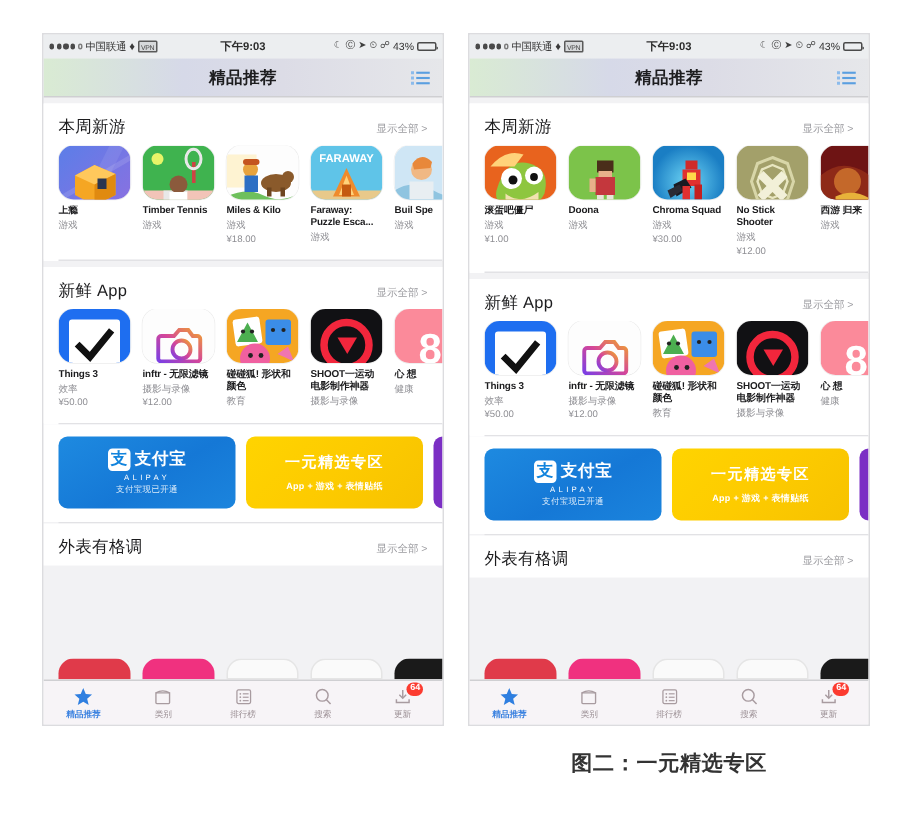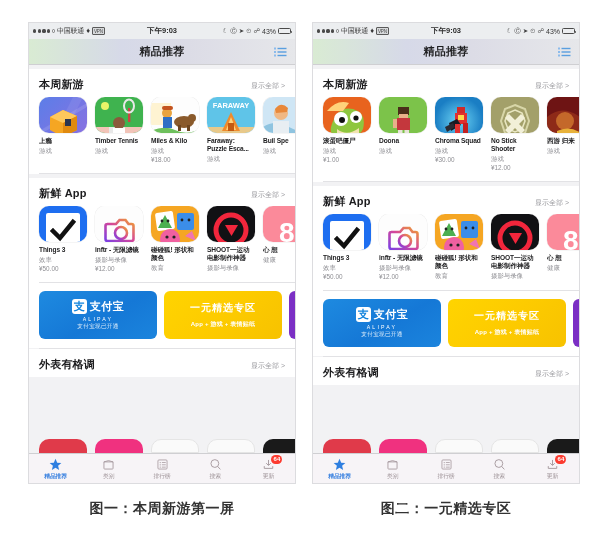--- a/index.html
+++ b/index.html
@@ -74,21 +74,21 @@
   .wishlist-ic { display: block; }
 
   
   .content { position: relative; height: 420px; background: #f2f2f4; }
   .card { background: #fff; margin: 4px 0 0 0; }
 
   .sec-head {
     display: flex; align-items: baseline; justify-content: space-between;
     padding: 8px 10px 5px 10px; background: #fff;
   }
-  .sec-title { font-size: 11px; font-weight: bold; color: #1c1c1e; letter-spacing: 0.2px; }
+  .sec-title { font-size: 11px; font-weight: normal; color: #1c1c1e; letter-spacing: 0.2px; }
   .sec-more { font-size: 7px; color: #9a9a9f; white-space: nowrap; }
 
   .approw {
     display: flex; gap: 8px; padding: 0 10px 9px 10px;
     background: #fff; overflow: hidden;
   }
   .appcell { width: 48px; flex: 0 0 48px; }
   .appicon {
     width: 48px; height: 36px; border-radius: 10px; overflow: hidden;
     position: relative; box-shadow: 0 0 0 0.5px rgba(0,0,0,0.08);
@@ -479,21 +479,20 @@
                 <path d="M10 3 v8" stroke="#a89ba0" stroke-width="1.5"></path>
                 <path d="M6.5 8 L10 11.5 L13.5 8" fill="none" stroke="#a89ba0" stroke-width="1.5"></path>
                 <path d="M3.5 12.5 v3.5 h13 v-3.5" fill="none" stroke="#a89ba0" stroke-width="1.5"></path>
               </svg>
           </span>
           <span class="badge">64</span>
           <span class="tab-label">更新</span>
         </div>
       </div>
     </div>
-    <div class="caption">图一：本周新游第一屏</div>
   </div>
 
   <div class="figure right">
     <div class="phone">
 
       <div class="statusbar">
         <div class="sb-left">
           <span class="dots">
             <i class="dot"></i>
               <i class="dot"></i>

